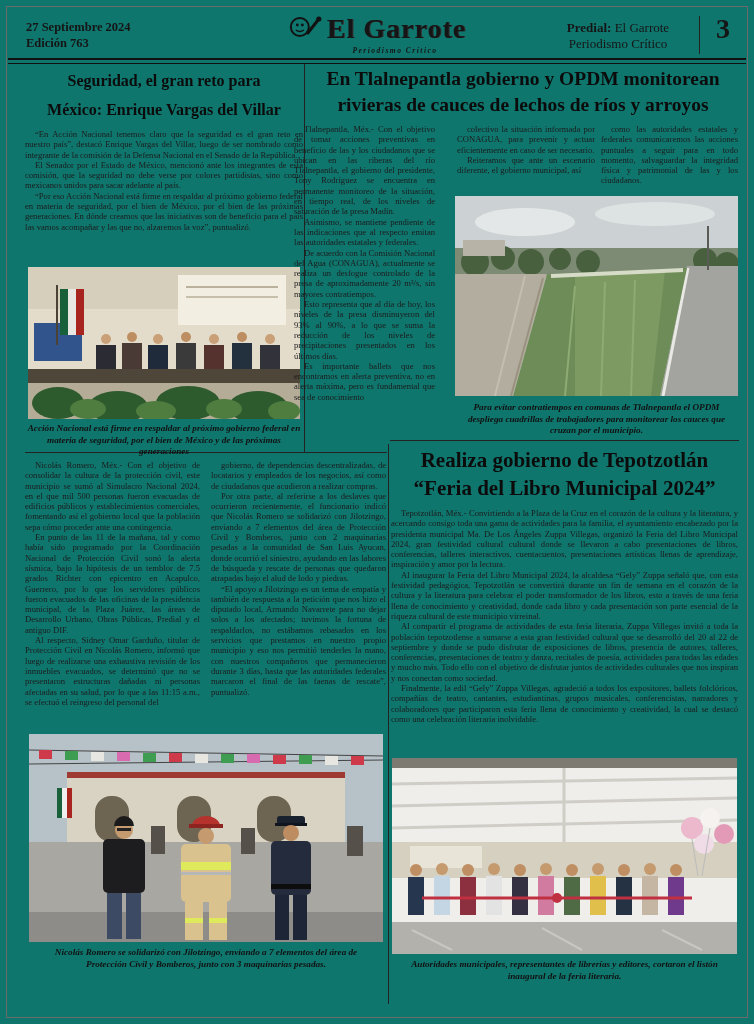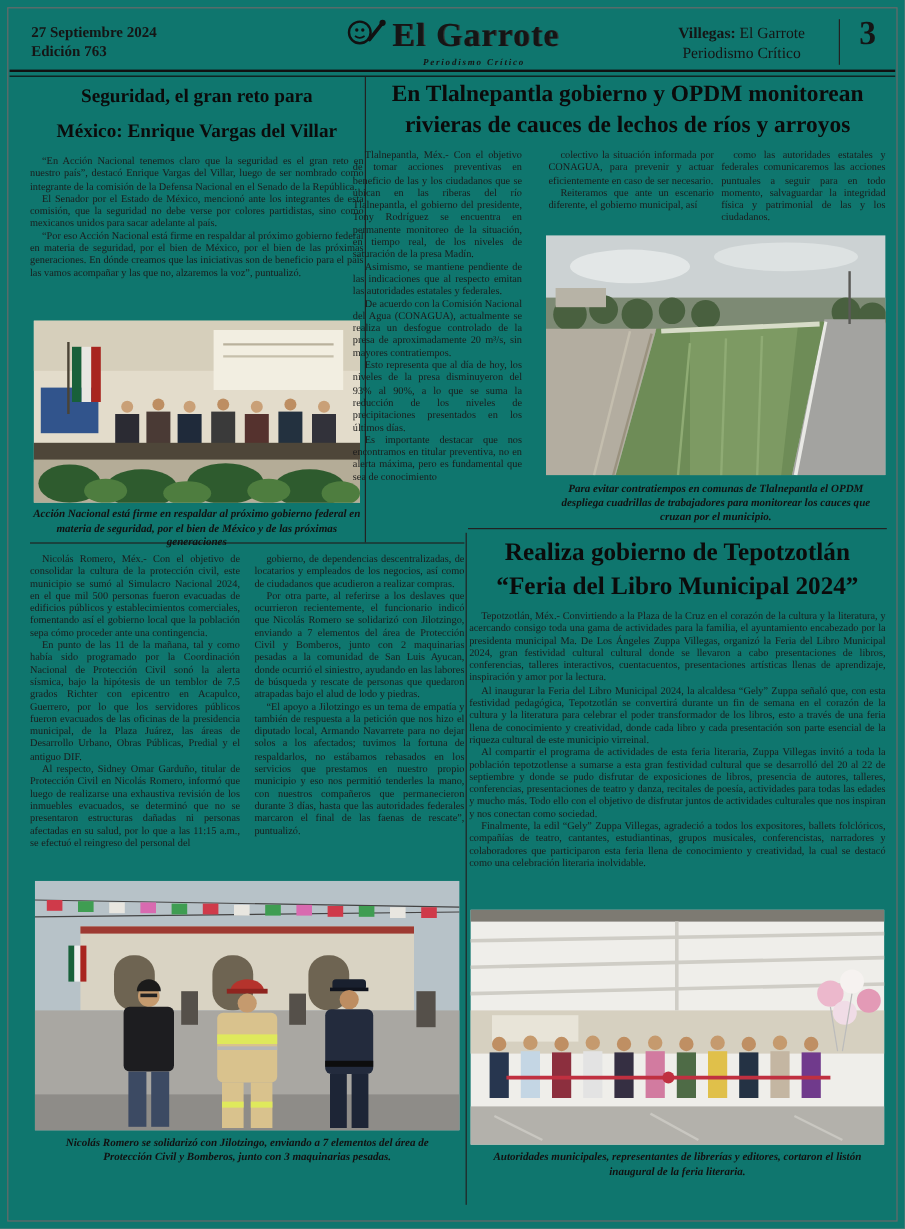--- a/index.html
+++ b/index.html
@@ -24,21 +24,21 @@
   
   .vrule{width:1px;background:#222;}
   .hrule{height:1px;background:#222;}
   
   .article-title{font-weight:bold;text-align:center;color:#0b0b0b;}
   .title-line{display:block;white-space:nowrap;}
   .body-text{font-size:8.6px;line-height:10.3px;text-align:justify;color:#1b1b1b;}
   .body-text p{margin:0;text-indent:10px;}
   .caption{font-size:9.2px;line-height:11.6px;font-weight:bold;font-style:italic;text-align:center;color:#111;}
   .photo{display:block;}
-  .cols{display:flex;justify-content:space-between;}
+  .cols{display:flex;}
   
   .seguridad{left:25px;top:66px;width:278px;}
   .seguridad .article-title{font-size:16px;line-height:29px;}
   .seguridad .body-text{height:134px;overflow:hidden;margin-top:5px;}
   .tlal-title{left:308px;top:66px;width:430px;}
   .tlal-title .article-title{font-size:19.5px;line-height:26px;}
   .tlal-col{top:124px;height:318px;overflow:hidden;}
   .tlal-col.c1{left:294px;width:141px;height:320px;}
   .tlal-col.c2{left:457px;width:138px;height:72px;}
   .tlal-col.c3{left:601px;width:137px;height:72px;}
@@ -73,21 +73,21 @@
           <circle cx="31" cy="6" r="2.6" fill="#111"></circle>
         </svg>
       </span>
       <span class="masthead-title">El Garrote</span>
     </div>
     <div class="masthead-sub">Periodismo Crítico</div>
   </div>
 
   <div class="abs fb-block">
     <div>
-      <b>Villegas:</b>
+      <b>Predial:</b>
       <span>El Garrote</span>
     </div>
     <div>Periodismo Crítico</div>
   </div>
 
   <div class="abs hdr-vrule"></div>
   <div class="abs pageno">3</div>
   <div class="abs header-rule"></div>
 
   <div class="abs vrule" style="left:304px;top:64px;height:388px;"></div>
@@ -154,21 +154,21 @@
     <div class="article-title">
       <span class="title-line">En Tlalnepantla gobierno y OPDM monitorean</span>
       <span class="title-line">rivieras de cauces de lechos de ríos y arroyos</span>
     </div>
   </div>
   <div class="abs body-text tlal-col c1">
     <p>Tlalnepantla, Méx.- Con el objetivo de tomar acciones preventivas en beneficio de las y los ciudadanos que se ubican en las riberas del río Tlalnepantla, el gobierno del presidente, Tony Rodríguez se encuentra en permanente monitoreo de la situación, en tiempo real, de los niveles de saturación de la presa Madín.</p>
     <p>Asimismo, se mantiene pendiente de las indicaciones que al respecto emitan las autoridades estatales y federales.</p>
     <p>De acuerdo con la Comisión Nacional del Agua (CONAGUA), actualmente se realiza un desfogue controlado de la presa de aproximadamente 20 m³/s, sin mayores contratiempos.</p>
     <p>Esto representa que al día de hoy, los niveles de la presa disminuyeron del 93% al 90%, a lo que se suma la reducción de los niveles de precipitaciones presentados en los últimos días.</p>
-    <p>Es importante destacar que nos encontramos en titular preventiva, no en alerta máxima, pero es fundamental que sea de conocimiento</p>
+    <p>Es importante ballets que nos encontramos en alerta preventiva, no en alerta máxima, pero es fundamental que sea de conocimiento</p>
   </div>
   <div class="abs body-text tlal-col c2">
     <p>colectivo la situación informada por CONAGUA, para prevenir y actuar eficientemente en caso de ser necesario.</p>
     <p>Reiteramos que ante un escenario diferente, el gobierno municipal, así</p>
   </div>
   <div class="abs body-text tlal-col c3">
     <p>como las autoridades estatales y federales comunicaremos las acciones puntuales a seguir para en todo momento, salvaguardar la integridad física y patrimonial de las y los ciudadanos.</p>
   </div>
   <svg class="abs photo" style="left:455px;top:196px;" width="283" height="200" viewBox="0 0 283 200">
     <rect width="283" height="200" fill="#ccd2d3"></rect>

